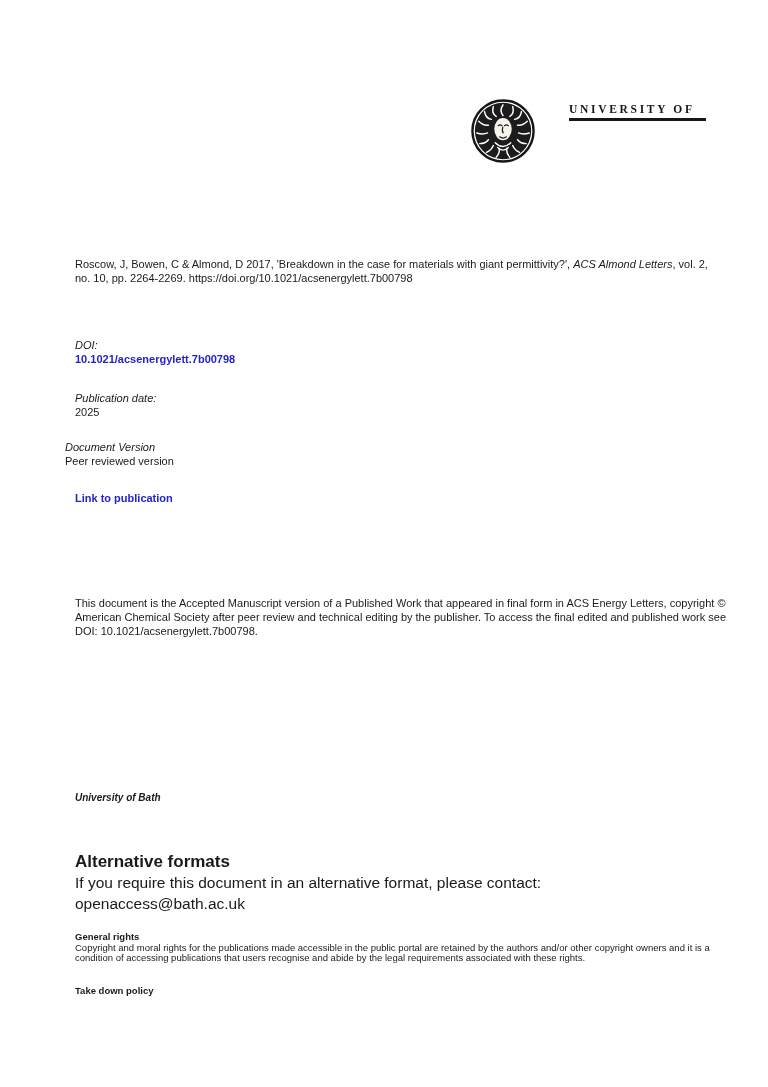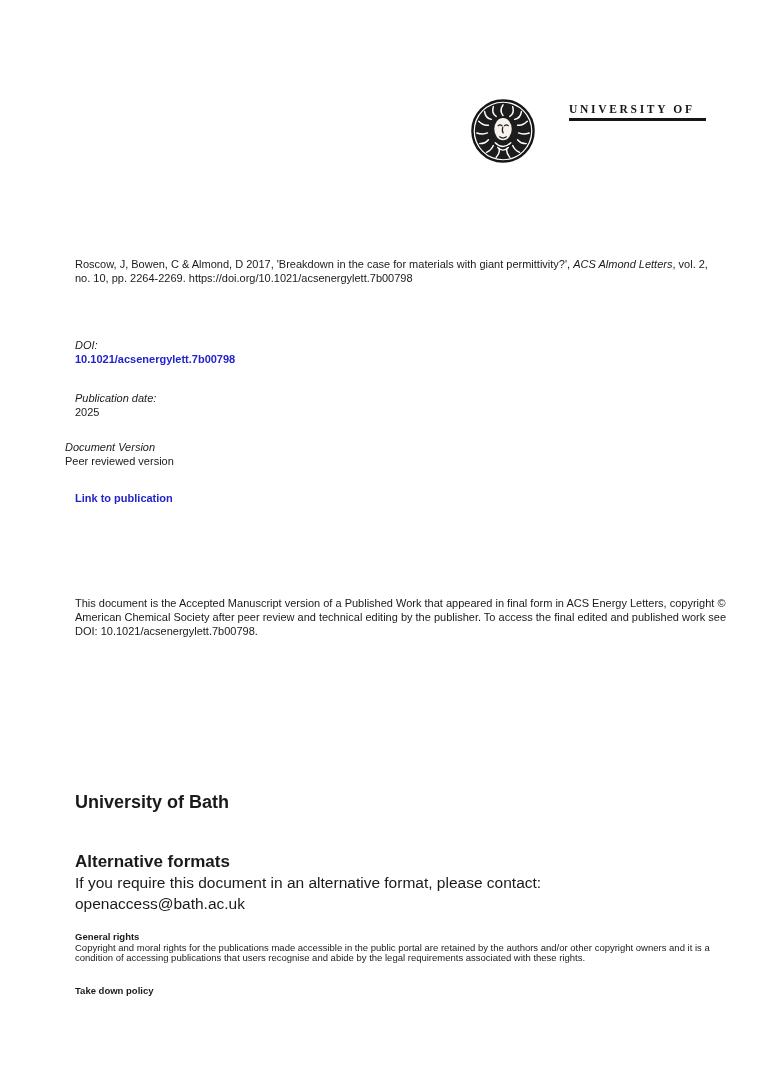--- a/index.html
+++ b/index.html
@@ -44,21 +44,21 @@
   .italic { font-style: italic; }
   .link { color: #2323cc; text-decoration: none; cursor: pointer; font-weight: bold; }
   .bold { font-weight: 700; }
 
   .citation   { left: 75px; top: 257px; width: 634px; }
   .doi        { left: 75px; top: 338px; }
   .pubdate    { left: 75px; top: 391px; }
   .docver     { left: 65px; top: 440px; }
   .publink    { left: 75px; top: 491px; }
   .notice     { left: 75px; top: 596px; width: 652px; }
-  .inst       { left: 75px; top: 792px; font-size: 18px; }
+  .inst       { left: 75px; top: 792px; font-size: 10px; font-style: italic; }
 
   .altformats { left: 75px; top: 851px; width: 610px; }
   .af-heading { font-size: 17px; font-weight: 700; line-height: 21px; }
   .af-body    { font-size: 15.5px; line-height: 21px; }
 
   .small-print { font-size: 9.5px; line-height: 10.5px; }
   .genrights  { left: 75px; top: 932px; width: 656px; }
   .takedown   { left: 75px; top: 986px; width: 656px; }
   .sp-heading { font-weight: 700; }
 

